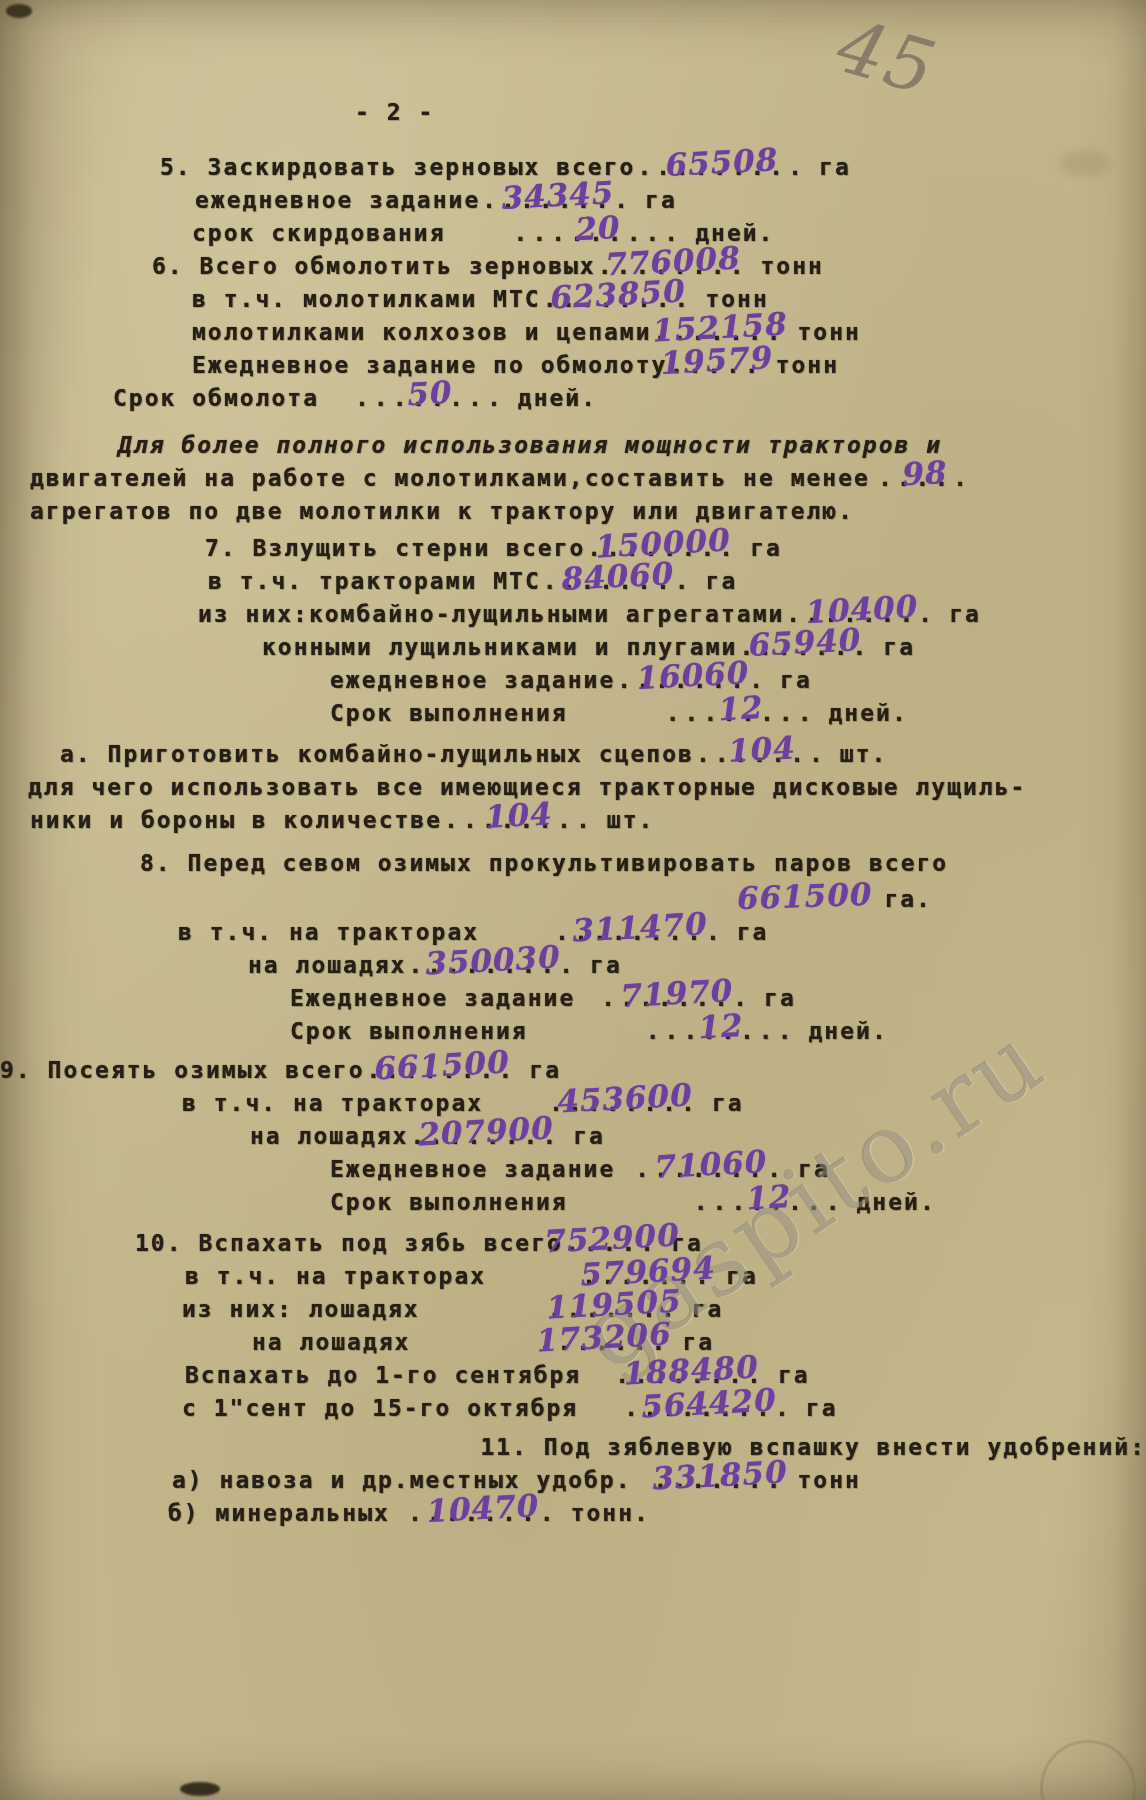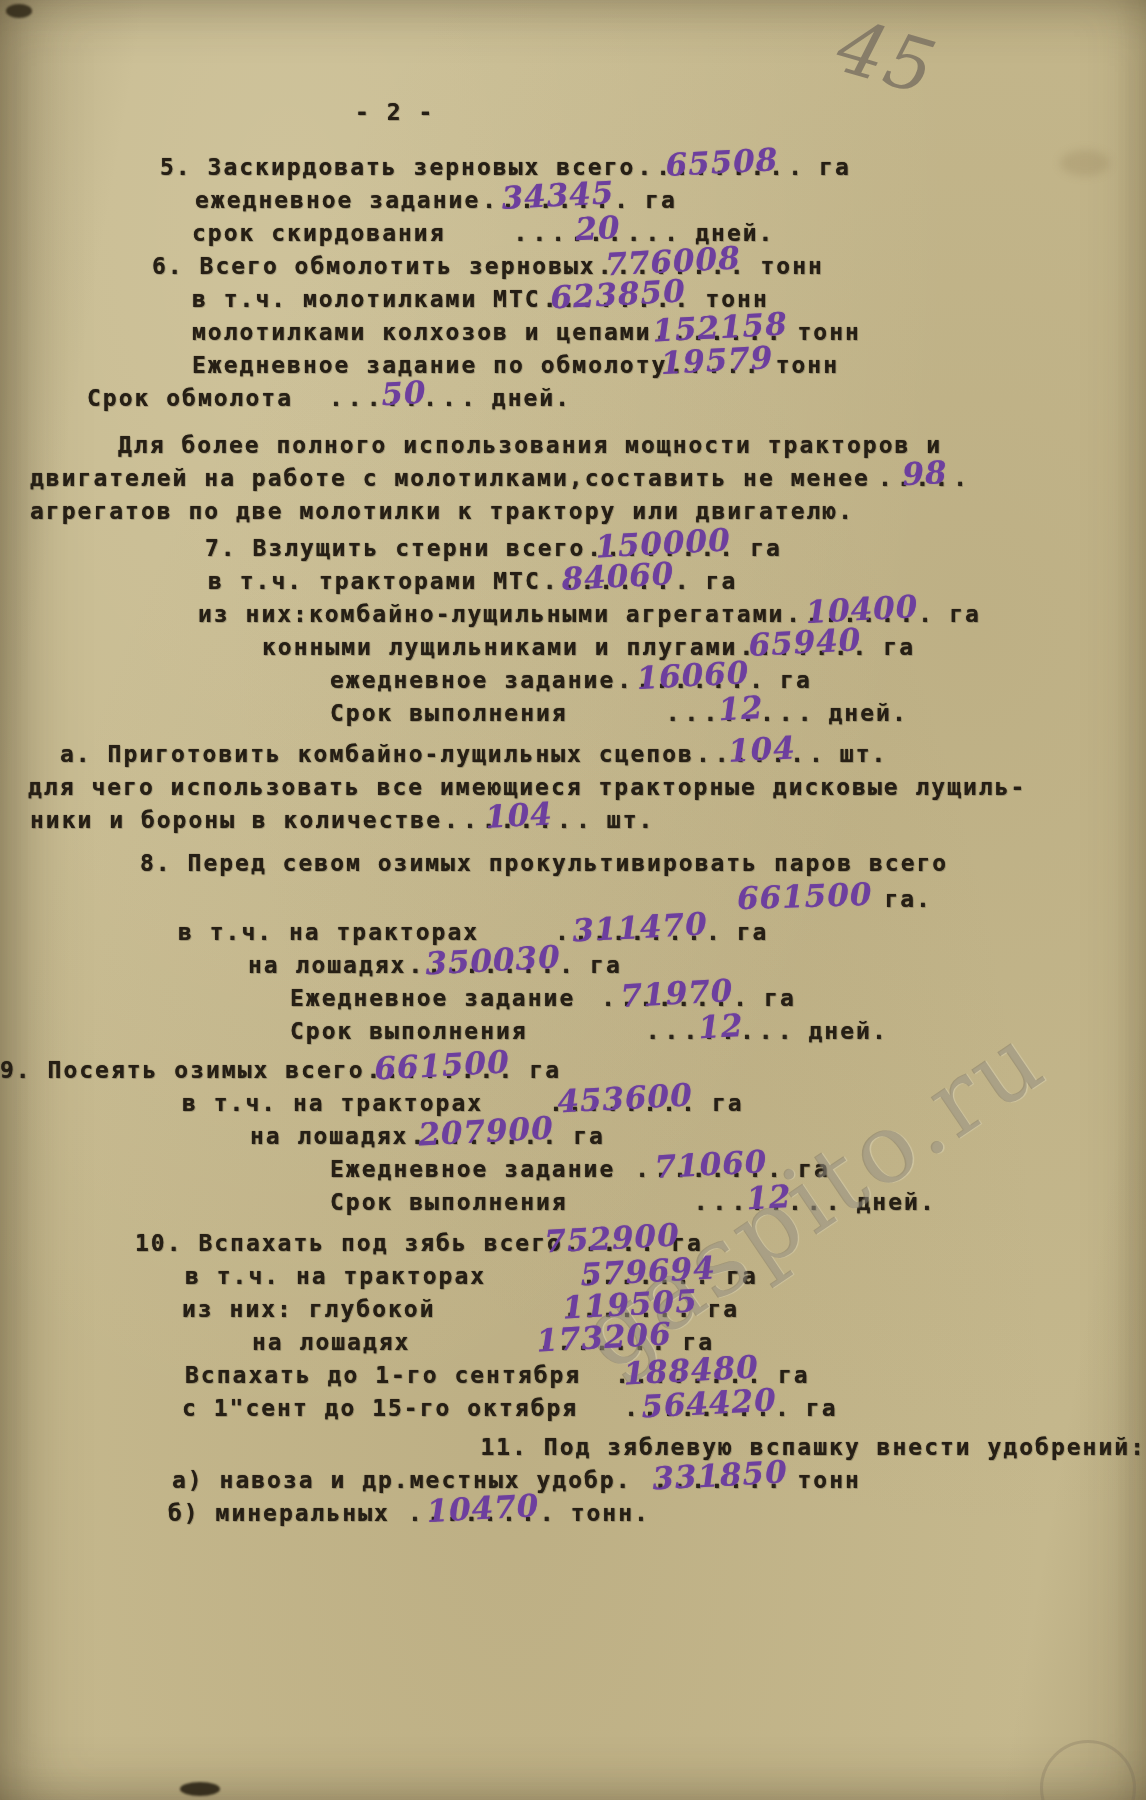--- a/index.html
+++ b/index.html
@@ -73,24 +73,24 @@
   </div>
     <div class="line" style="margin-left: 192px;">
     <span>в т.ч. молотилками МТС</span><span class="fill"><span class="hw">623850</span><span class="dots">........</span></span><span class="unit">тонн</span>
   </div>
     <div class="line" style="margin-left: 192px;">
     <span>молотилками колхозов и цепами</span><span class="fill"><span class="hw">152158</span><span class="dots">.......</span></span><span class="unit">тонн</span>
   </div>
     <div class="line" style="margin-left: 192px;">
     <span>Ежедневное задание по обмолоту</span><span class="fill"><span class="hw">19579</span><span class="dots">.....</span></span><span class="unit">тонн</span>
   </div>
-    <div class="line" style="margin-left: 87px;">
+    <div class="line" style="margin-left: 113px;">
     <span>Срок обмолота</span><span class="fill" style="margin-left: 34px;"><span class="hw">50</span><span class="dots">........</span></span><span class="unit">дней.</span>
   </div>
-    <div class="line" style="margin-left: 118px; margin-top: 14px;">
+    <div class="line" style="margin-left: 118px; margin-top: 14px; font-style: italic;">
     <span>Для более полного использования мощности тракторов и</span>
   </div>
     <div class="line" style="margin-left: 30px;">
     <span>двигателей на работе с молотилками,составить не менее</span><span class="fill" style="margin-left: 6px;"><span class="hw">98</span><span class="dots">.....</span></span>
   </div>
     <div class="line" style="margin-left: 30px;">
     <span>агрегатов по две молотилки к трактору или двигателю.</span>
   </div>
     <div class="line" style="margin-left: 205px; margin-top: 4px;">
     <span>7. Взлущить стерни всего</span><span class="fill"><span class="hw">150000</span><span class="dots">........</span></span><span class="unit">га</span>
@@ -152,21 +152,21 @@
     <div class="line" style="margin-left: 330px;">
     <span>Срок выполнения</span><span class="fill" style="margin-left: 124px;"><span class="hw">12</span><span class="dots">........</span></span><span class="unit">дней.</span>
   </div>
     <div class="line" style="margin-left: 135px; margin-top: 8px;">
     <span>10. Вспахать под зябь всего</span><span class="fill"><span class="hw">752900</span><span class="dots">.....</span></span><span class="unit">га</span>
   </div>
     <div class="line" style="margin-left: 185px;">
     <span>в т.ч. на тракторах</span><span class="fill" style="margin-left: 94px;"><span class="hw">579694</span><span class="dots">.......</span></span><span class="unit">га</span>
   </div>
     <div class="line" style="margin-left: 182px;">
-    <span>из них: глубокой</span><span class="fill" style="margin-left: 126px;"><span class="hw">119505</span><span class="dots">.......</span></span><span class="unit">га</span>
+    <span>из них: лошадях</span><span class="fill" style="margin-left: 126px;"><span class="hw">119505</span><span class="dots">.......</span></span><span class="unit">га</span>
   </div>
     <div class="line" style="margin-left: 252px;">
     <span>на лошадях</span><span class="fill" style="margin-left: 126px;"><span class="hw">173206</span><span class="dots">.......</span></span><span class="unit">га</span>
   </div>
     <div class="line" style="margin-left: 185px;">
     <span>Вспахать до 1-го сентября</span><span class="fill" style="margin-left: 32px;"><span class="hw">188480</span><span class="dots">........</span></span><span class="unit">га</span>
   </div>
     <div class="line" style="margin-left: 182px;">
     <span>с 1"сент до 15-го октября</span><span class="fill" style="margin-left: 44px;"><span class="hw">564420</span><span class="dots">.........</span></span><span class="unit">га</span>
   </div>

